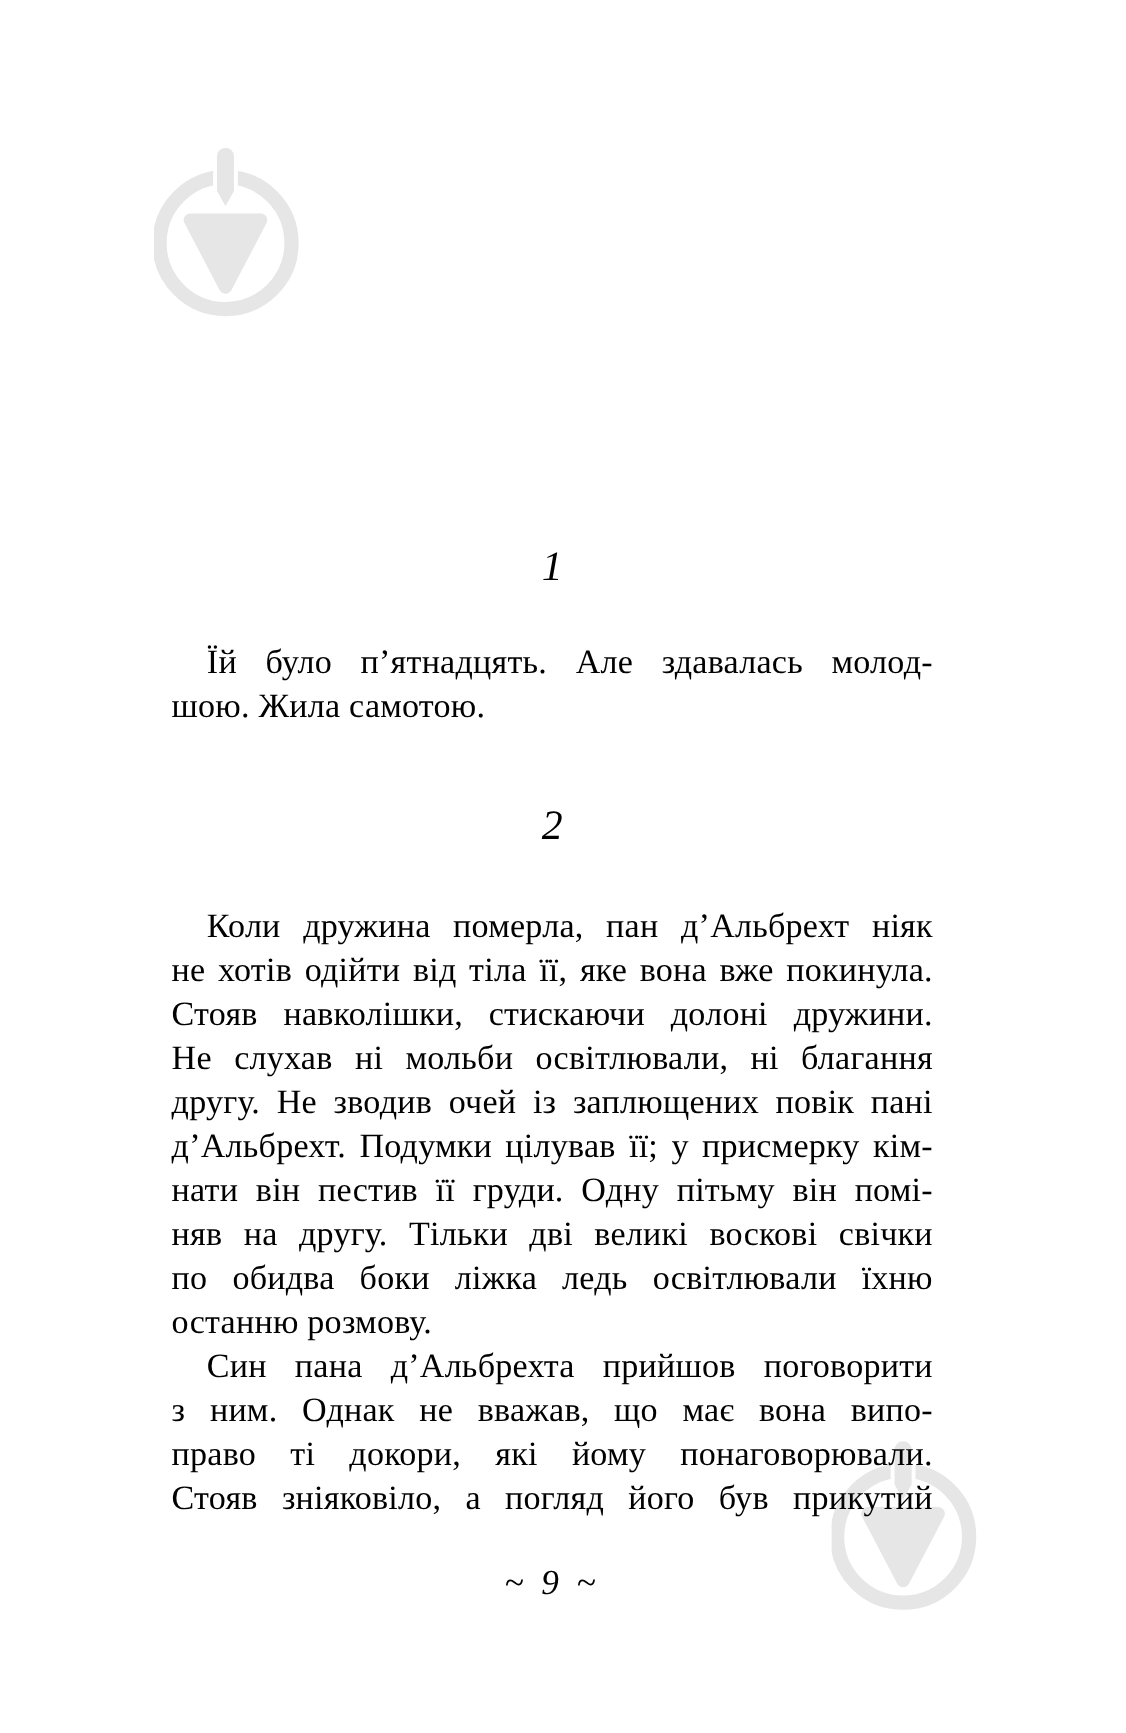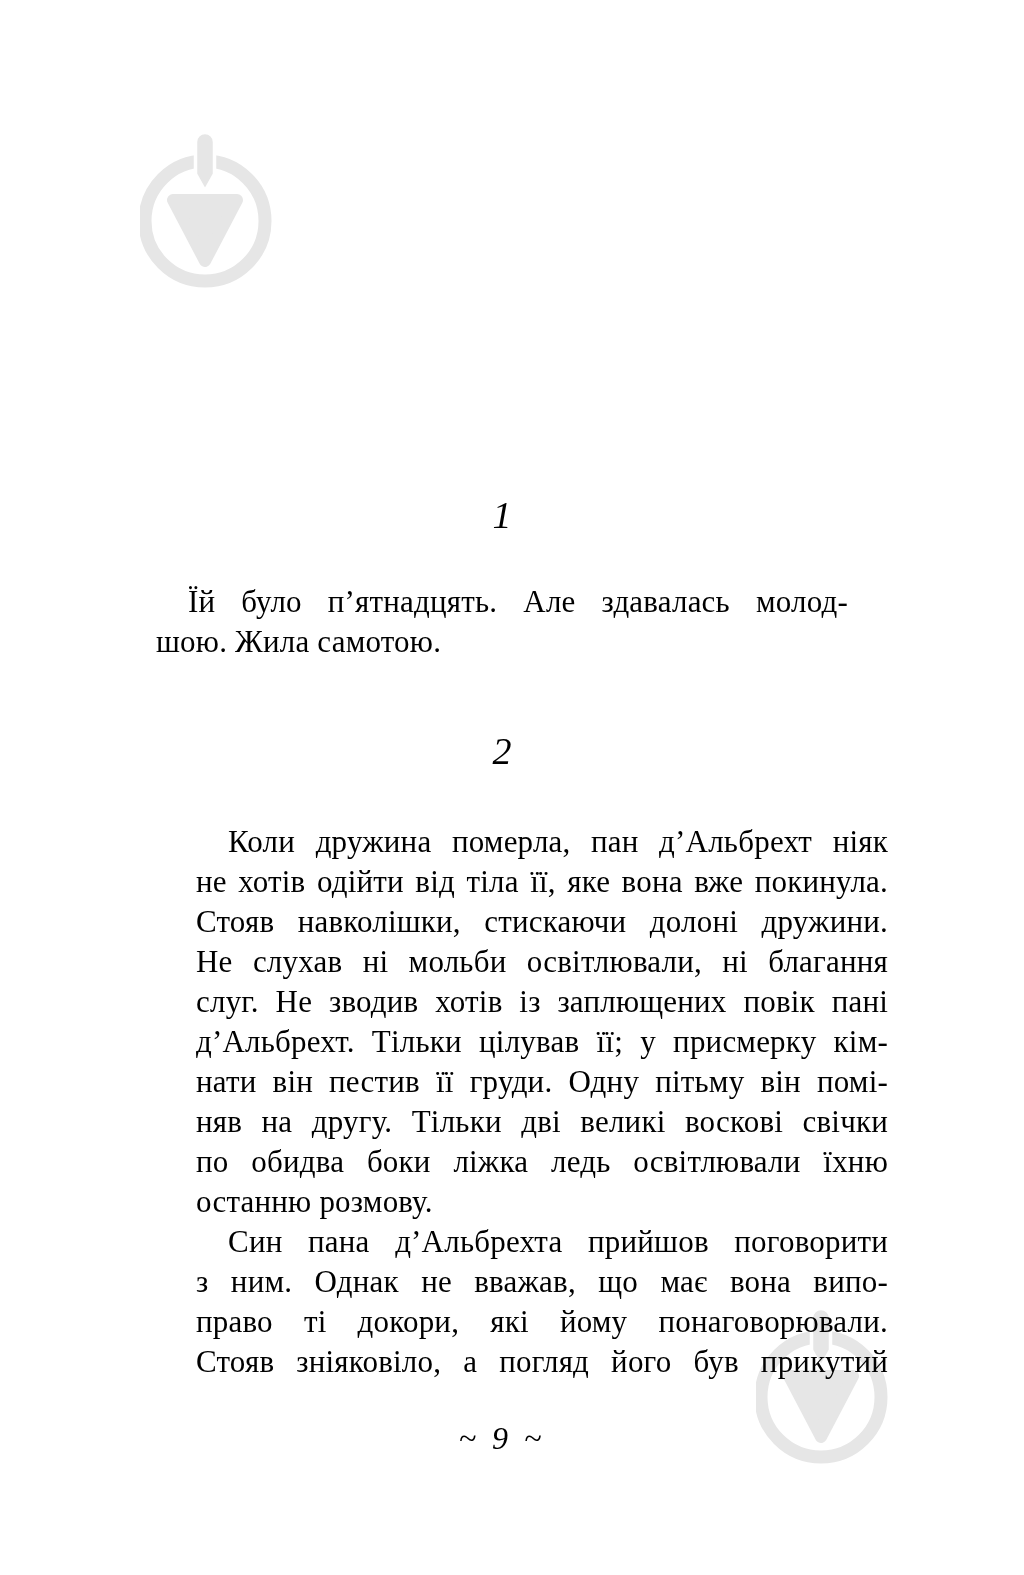--- a/index.html
+++ b/index.html
@@ -37,21 +37,21 @@
   .heading-2 { top: 731px; }
   .tb {
     position: absolute;
     left: 156px;
     width: 692px;
     font-size: 31px;
     line-height: 40px;
     letter-spacing: 0.2px;
   }
   .tb-1 { top: 582px; }
-  .tb-2 { top: 822px; margin-left: 40px; }
+  .tb-2 { top: 822px; }
   .line { text-align: justify; }
   .line.jf { text-align-last: justify; }
   .line.ind { text-indent: 32px; }
   .pagenum {
     position: absolute;
     left: 156px;
     width: 692px;
     top: 1420px;
     text-align: center;
     font-style: italic;
@@ -85,22 +85,22 @@
   </div>
 
   <div class="heading heading-2">2</div>
 
   <div class="tb tb-2">
     <div>
       <div class="line jf ind">Коли дружина померла, пан д’Альбрехт ніяк</div>
       <div class="line jf">не хотів одійти від тіла її, яке вона вже покинула.</div>
       <div class="line jf">Стояв навколішки, стискаючи долоні дружини.</div>
       <div class="line jf">Не слухав ні мольби освітлювали, ні благання</div>
-      <div class="line jf">слуг. Не зводив хотів із заплющених повік пані</div>
-      <div class="line jf">д’Альбрехт. Тільки цілував її; у присмерку кім-</div>
+      <div class="line jf">другу. Не зводив очей із заплющених повік пані</div>
+      <div class="line jf">д’Альбрехт. Подумки цілував її; у присмерку кім-</div>
       <div class="line jf">нати він пестив її груди. Одну пітьму він помі-</div>
       <div class="line jf">няв на другу. Тільки дві великі воскові свічки</div>
       <div class="line jf">по обидва боки ліжка ледь освітлювали їхню</div>
       <div class="line">останню розмову.</div>
     </div>
     <div>
       <div class="line jf ind">Син пана д’Альбрехта прийшов поговорити</div>
       <div class="line jf">з ним. Однак не вважав, що має вона випо-</div>
       <div class="line jf">право ті докори, які йому понаговорювали.</div>
       <div class="line jf">Стояв зніяковіло, а погляд його був прикутий</div>

